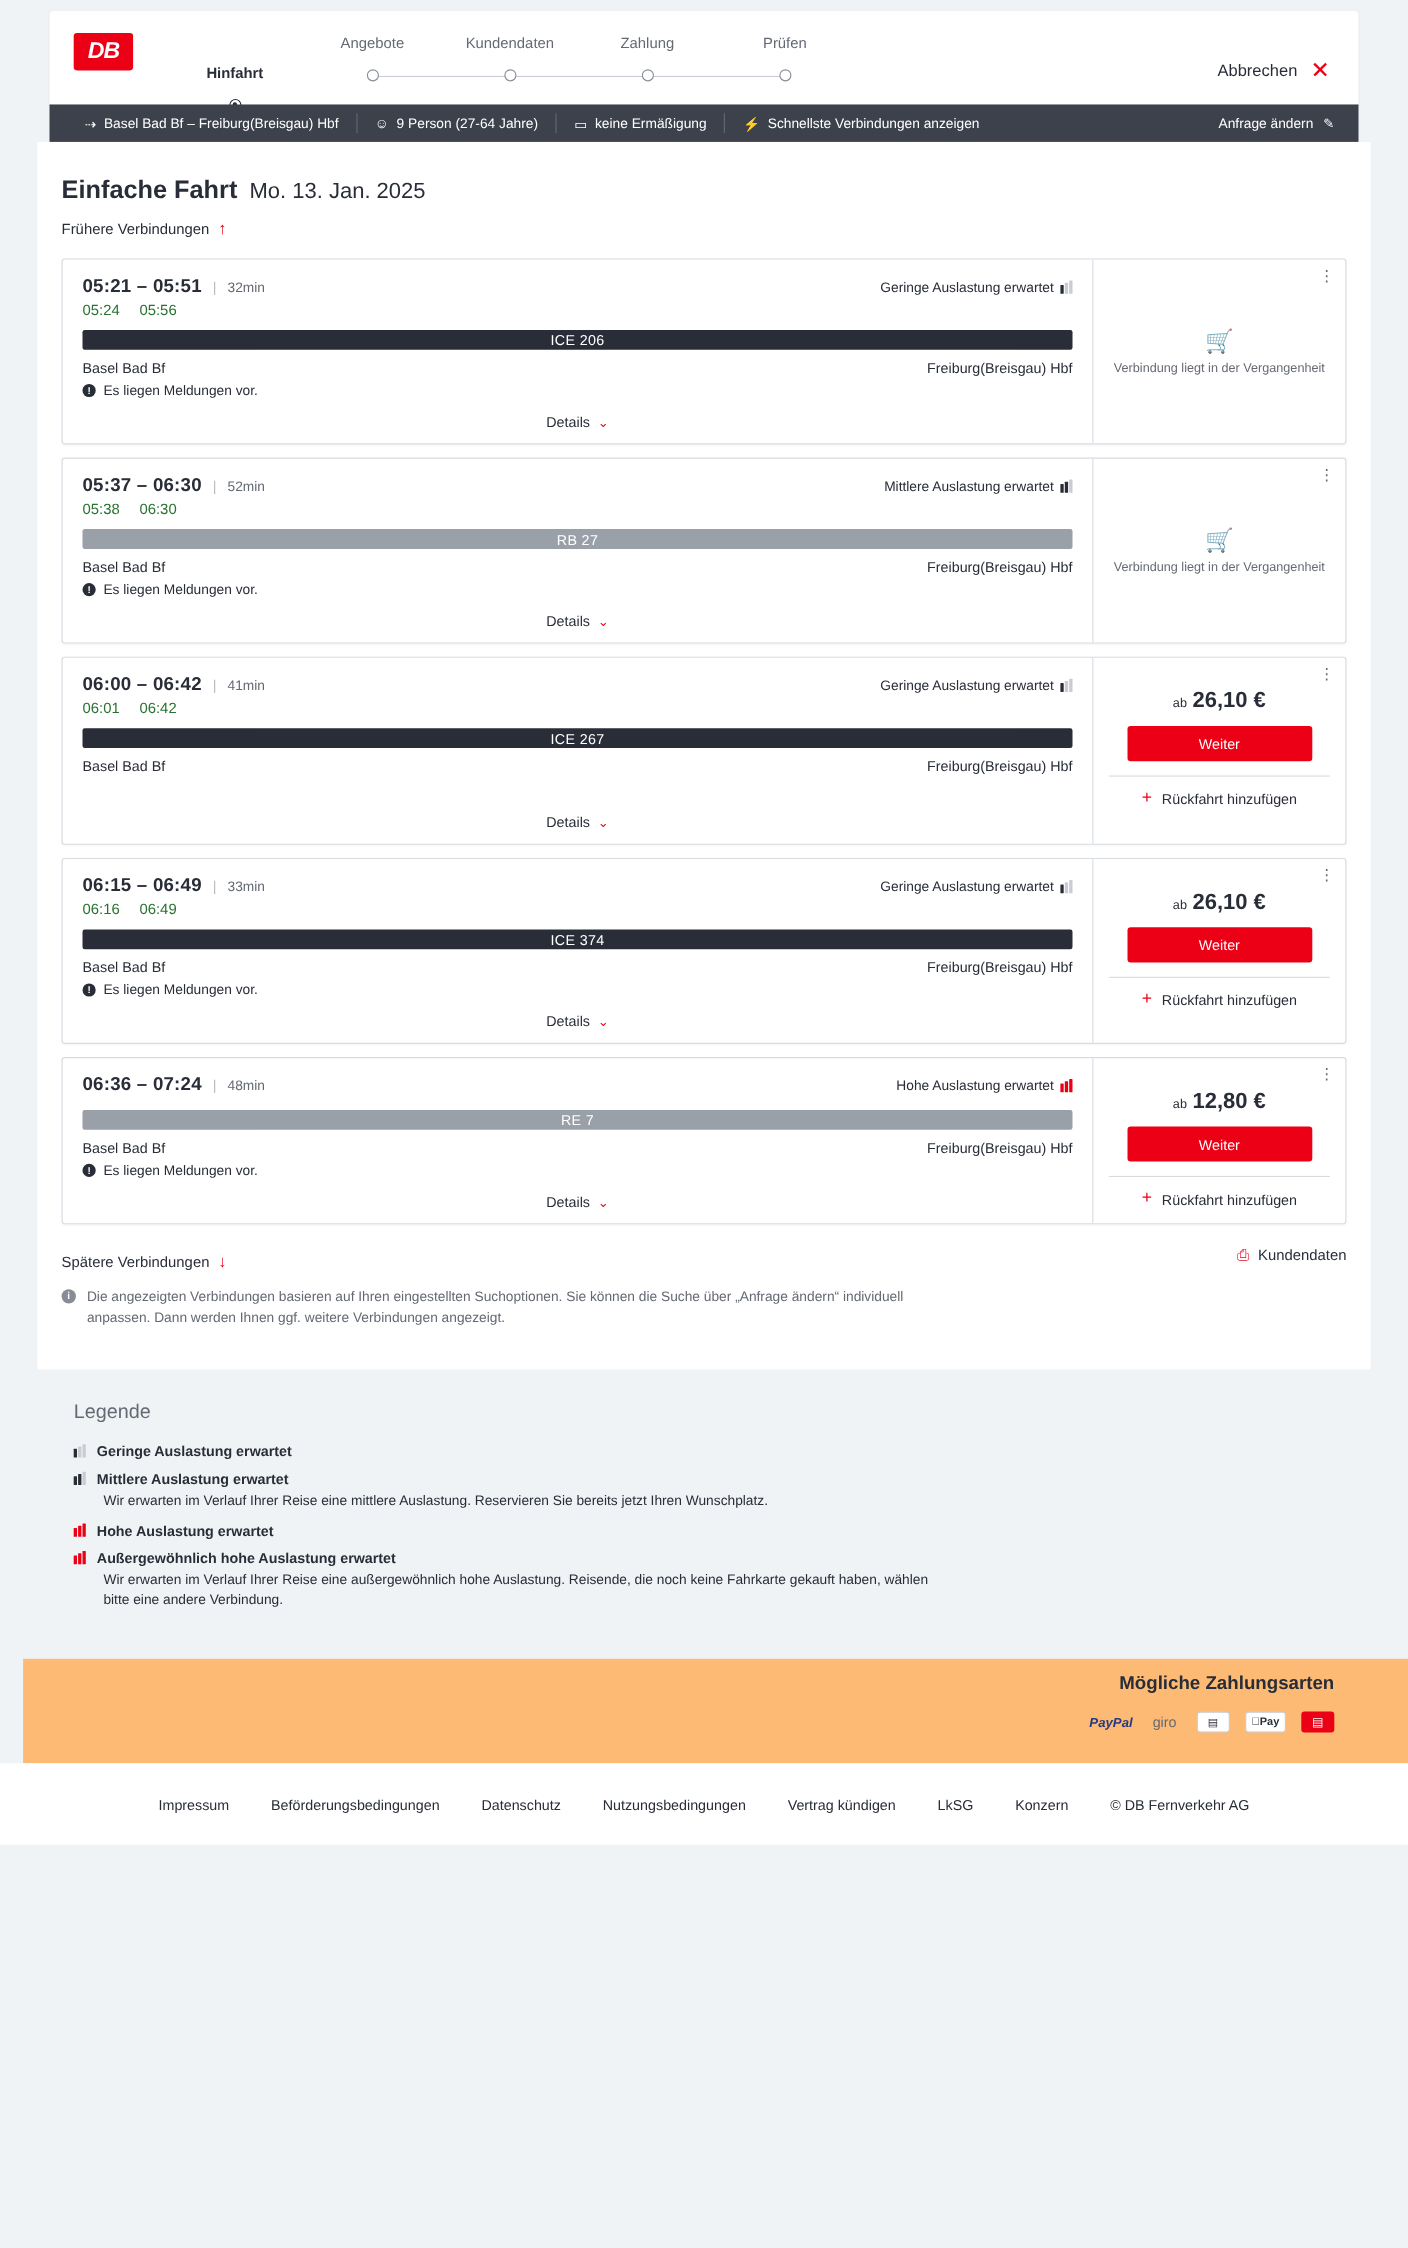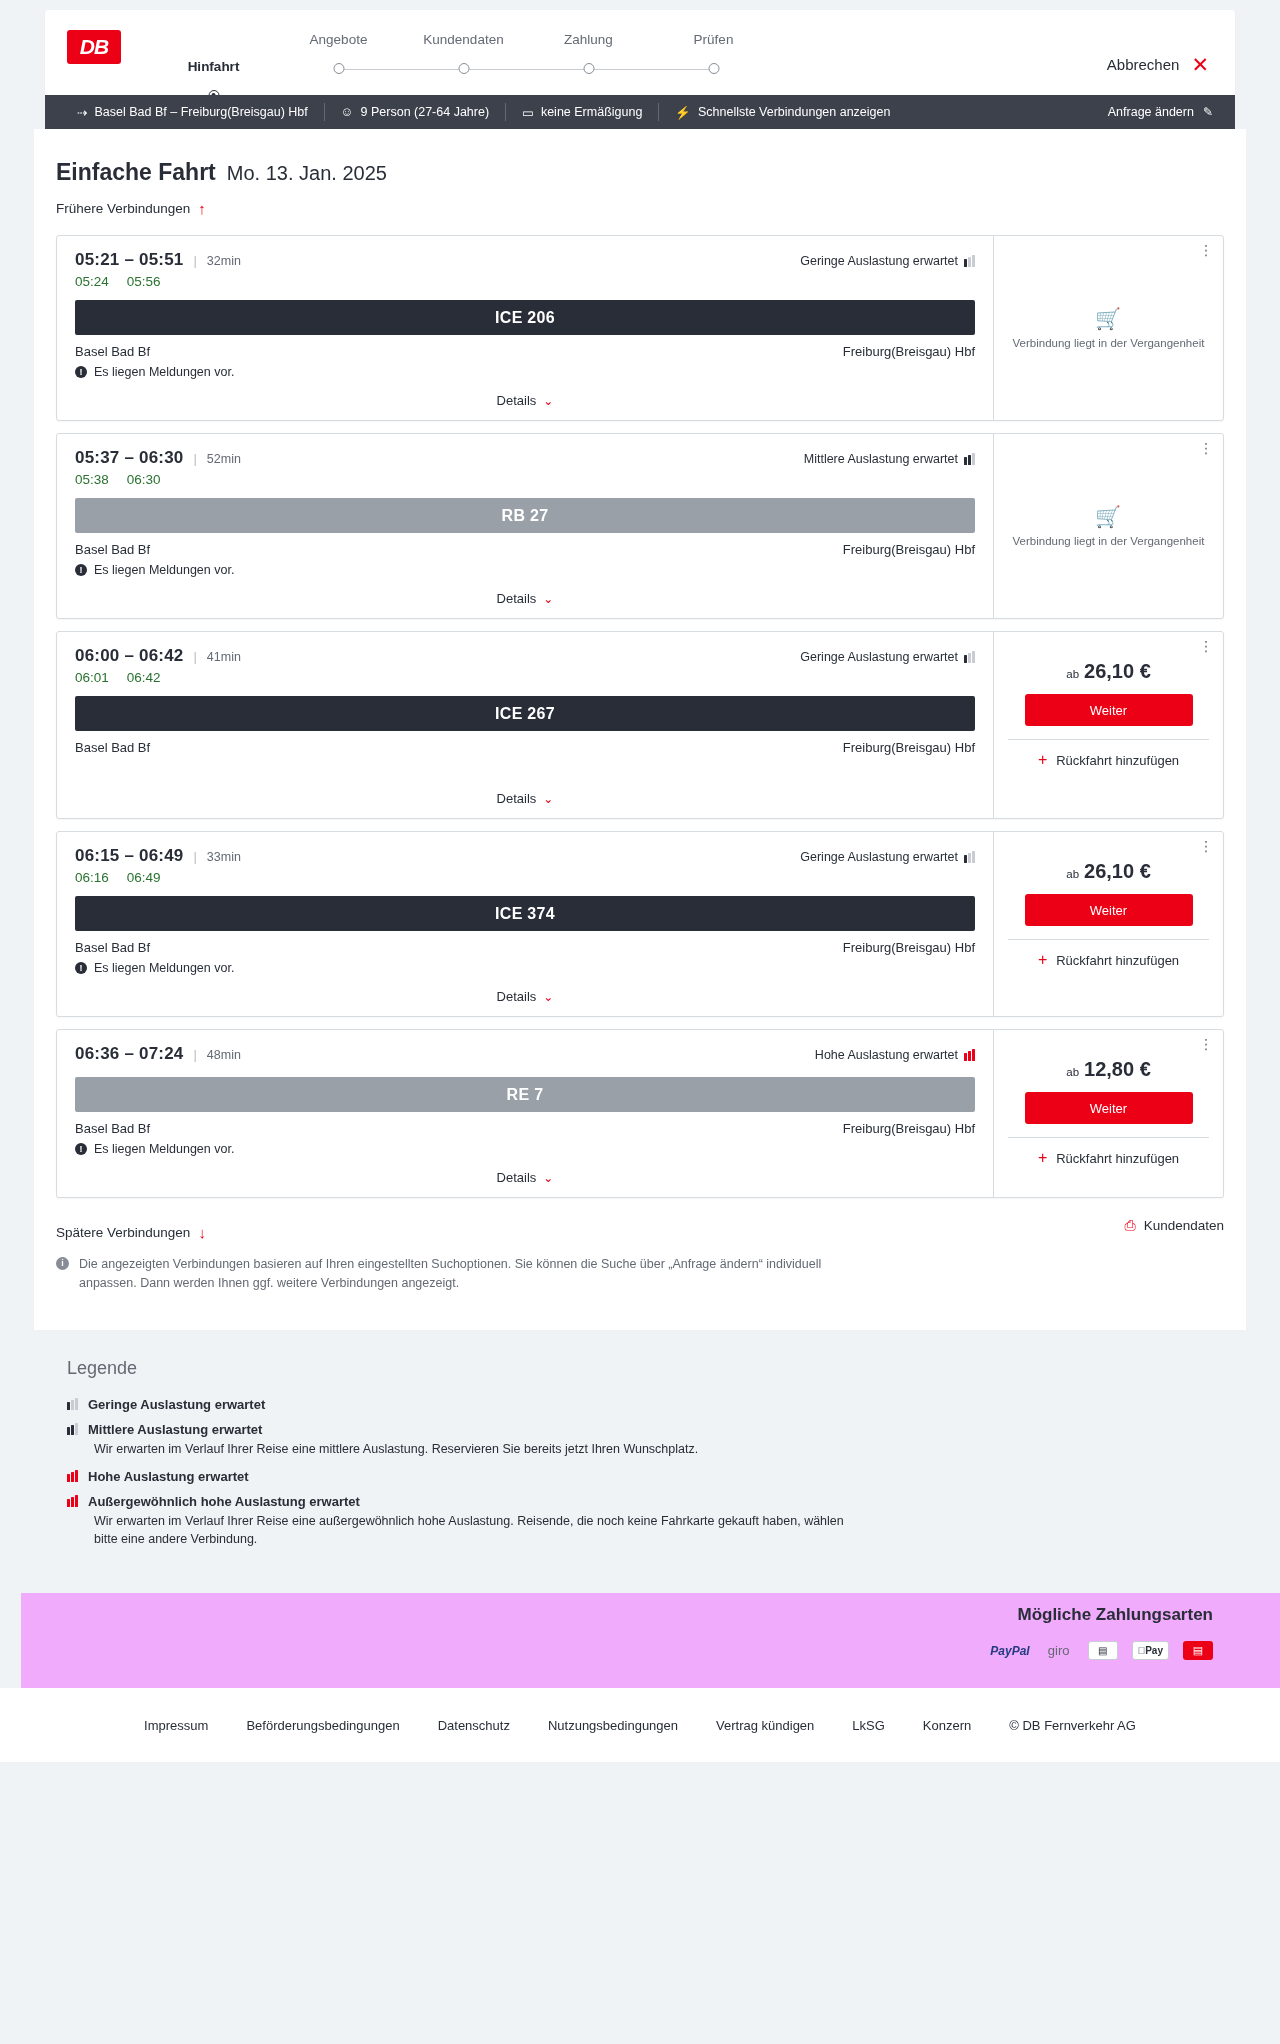--- a/index.html
+++ b/index.html
@@ -106,23 +106,23 @@
     margin-left:auto; font-size:12.5px; color:#282d37;
     display:flex; align-items:center; gap:6px;
   }
   .util-ico { display:inline-flex; align-items:flex-end; gap:1px; height:12px; }
   .util-ico i { display:block; width:3px; background:#c9ccd2; border-radius:.5px; }
   .util-ico i.on { background:#282d37; }
   .util-ico.high i.on { background:#ec0016; }
   .realtimes { display:flex; gap:18px; margin-top:4px; }
   .rt { color:#2a7230; font-size:13.5px; }
   .trainbar {
-    margin-top:11px; height:35px; border-radius:2px;
+    margin-top:11px; height:18px; border-radius:2px;
     display:flex; align-items:center; justify-content:center;
-    font-size:16px; font-weight:bold; color:#fff; letter-spacing:.3px;
+    font-size:13px; font-weight:normal; color:#fff; letter-spacing:.3px;
   }
   .trainbar.ice { background:#282d37; }
   .trainbar.re { background:#9aa0a8; }
   .stations { display:flex; justify-content:space-between; margin-top:9px; font-size:13px; }
   .msg { display:flex; align-items:center; gap:7px; margin-top:6px; font-size:12.5px; color:#282d37; }
   .msg-ico {
     width:12px; height:12px; border-radius:50%; background:#282d37; color:#fff;
     font-size:9px; font-weight:bold; display:inline-flex; align-items:center; justify-content:center;
   }
   .details {
@@ -170,21 +170,21 @@
   }
 
   
   .legend { background:#f0f3f5; padding:28px 67px 34px 67px; }
   .legend h2 { font-size:18px; font-weight:normal; color:#646973; margin:0 0 18px 0; }
   .lg-item { margin-bottom:10px; }
   .lg-head { display:flex; align-items:center; gap:10px; font-size:13px; font-weight:bold; }
   .lg-desc { font-size:12.5px; color:#282d37; margin:3px 0 0 27px; line-height:1.5; max-width:760px; }
 
   
-  .pay { background:#f0abfc; padding:12px 67px 28px 74px; text-align:right;margin-left:21px; }
+  .pay { background:#fdba74; padding:12px 67px 28px 74px; text-align:right;margin-left:21px; }
   .pay h3 { font-size:17px; margin:0 0 16px 0; }
   .pay-row { display:flex; justify-content:flex-end; align-items:center; gap:14px; }
   .pay-ico {
     height:19px; min-width:30px; display:flex; align-items:center; justify-content:center;
     font-size:10px; color:#282d37;
   }
   .pay-box { border:1px solid #c9ccd2; border-radius:3px; background:#fff; padding:2px 5px; height:19px; display:flex; align-items:center; }
   .pay-red { background:#ec0016; color:#fff; border-radius:3px; padding:2px 7px; font-size:11px; }
 
   

